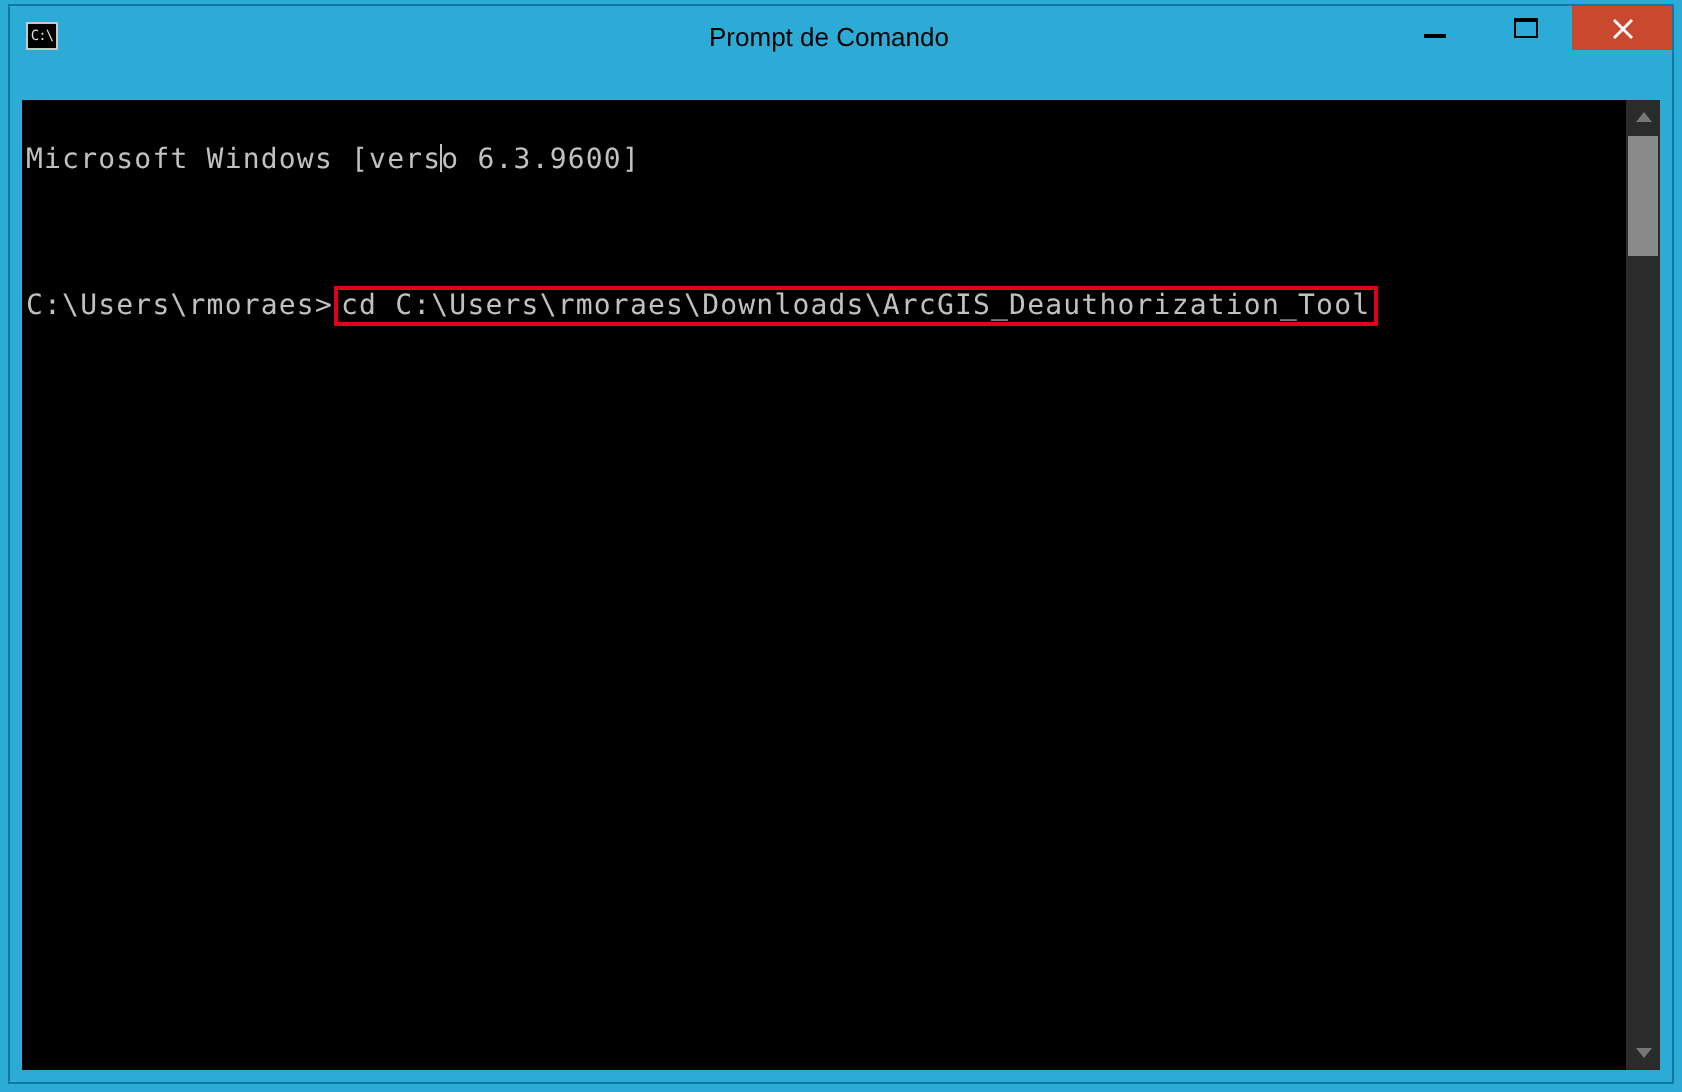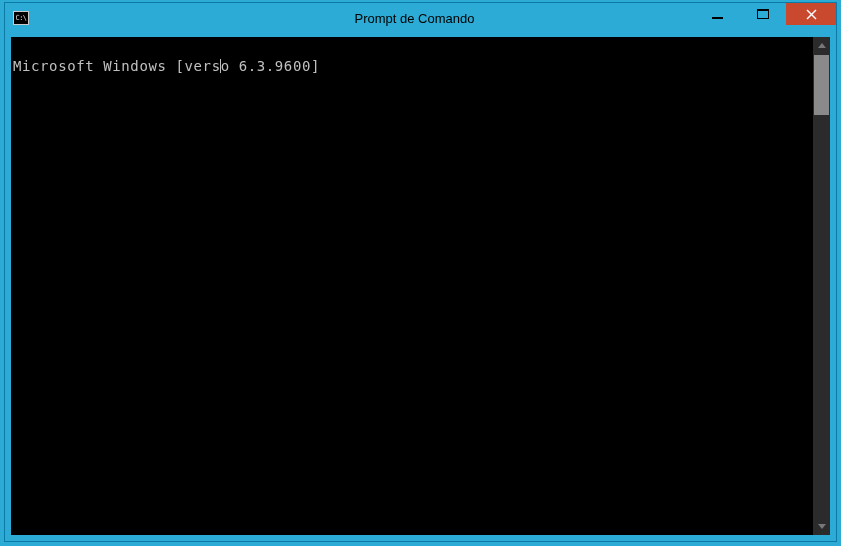--- a/index.html
+++ b/index.html
@@ -71,21 +71,21 @@
     color: #000;
   }
   .win-btn.close {
     background: #c9492e;
     color: #fff;
     width: 50px;
   }
   .client {
     flex: 1;
     background: #000;
-    margin: 4px 6px 6px 6px;
+    margin: 17px 6px 6px 6px;
     position: relative;
     overflow: hidden;
   }
   .terminal {
     position: absolute;
     left: 0; top: 0; right: 18px; bottom: 0;
     color: #c0c0c0;
     font-family: "Lucida Console", Consolas, monospace;
     font-size: 14px;
     line-height: 18px;
@@ -164,20 +164,21 @@
             <line x1="10" y1="1" x2="1" y2="10" stroke="#fff" stroke-width="1.4"></line>
           </svg>
       </div>
     </div>
   </div>
 
   <div class="client">
     <div class="terminal">
 <span class="line"><span>Microsoft Windows [vers</span><span class="cursor-bar"></span><span>o 6.3.9600]</span></span>
 <span class="line"> </span>
+<span class="line"><span>C:\Users\rmoraes&gt;</span><span class="highlight-box"><span>cd C:\Users\rmoraes\Downloads\ArcGIS_Deauthorization_Tool</span></span></span>
     </div>
     <div class="scrollbar">
       <div class="scroll-arrow up">
         <svg width="8" height="5" viewBox="0 0 8 5">
             <polygon points="4,0 8,5 0,5" fill="#777"></polygon>
           </svg>
       </div>
       <div class="scroll-thumb"></div>
       <div class="scroll-arrow down">
         <svg width="8" height="5" viewBox="0 0 8 5">

